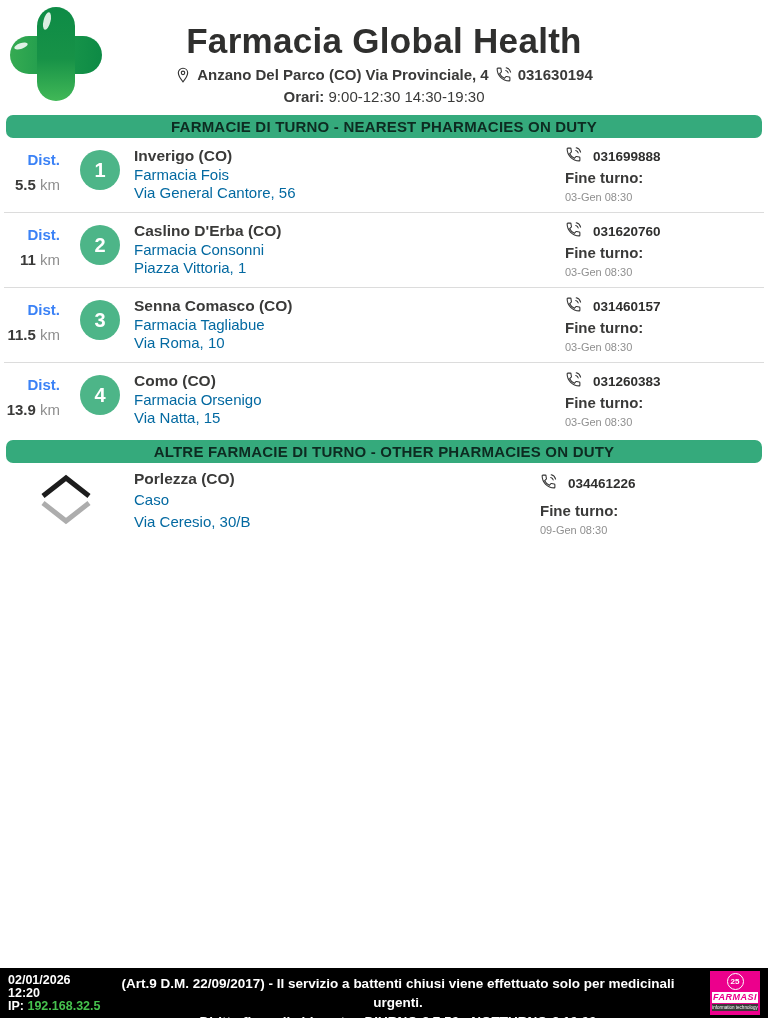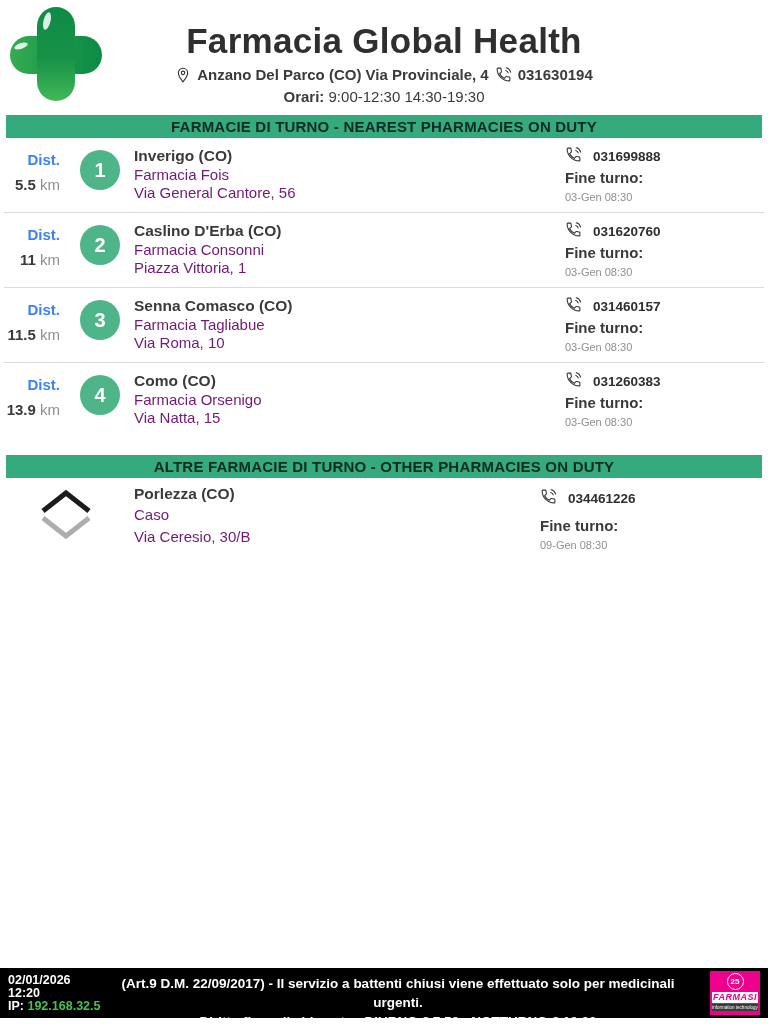--- a/index.html
+++ b/index.html
@@ -12,35 +12,35 @@
   .logo { position:absolute; left:8px; top:5px; width:96px; height:98px; }
   .title { text-align:center; padding-top:21px; font-size:35px; font-weight:bold; color:#2f2f2e; letter-spacing:.3px; }
   .addr-line { margin-top:5px; display:flex; justify-content:center; gap:6px;
                font-size:15px; font-weight:bold; color:#3a3a39; }
   .addr-line .hdr-icon { display:inline-flex; align-items:center; }
   .orari-line { margin-top:5px; text-align:center; font-size:15px; color:#3a3a39; }
   .orari-line .lbl { font-weight:bold; }
 
   
   .banner { margin:9px 6px 0 6px; height:23px; line-height:23px; background:#35aa7c;
-            text-align:center; font-size:15px; font-weight:bold; color:#0d2b21; letter-spacing:.2px; }
+            text-align:center; font-size:15px; font-weight:bold; color:#0d2b21; letter-spacing:.2px;border-radius:7px; }
 
   
   .row { position:relative; height:75px; border-bottom:1px solid #dcdcdc; margin:0 4px; }
   .row.last { border-bottom:none; }
   .dist { position:absolute; left:0; top:13px; width:56px; text-align:right; }
   .dist-label { font-size:15px; font-weight:bold; color:#3b82f6; }
   .dist-val { margin-top:8px; font-size:15px; font-weight:bold; color:#3a3a39; }
   .dist-val .unit { color:#8f8f8f; font-weight:normal; }
   .badge { position:absolute; left:76px; top:12px; width:40px; height:40px; border-radius:50%;
            background:#4db588; color:#fff; font-size:20px; font-weight:bold;
            display:flex; align-items:center; justify-content:center; }
   .info { position:absolute; left:130px; top:8px; }
   .city { font-size:15.5px; font-weight:bold; color:#3a3a39; line-height:20px; }
-  .sub  { font-size:15px; color:#701a75; line-height:18px; }
+  .sub  { font-size:15px; color:#0369a1; line-height:18px; }
   .contact { position:absolute; left:561px; top:8px; width:200px; }
   .phone-line { display:flex; align-items:center; gap:11px; font-size:13.5px; font-weight:bold; color:#2f2f2e; height:20px; }
   .fine-label { font-size:15px; font-weight:bold; color:#3a3a39; line-height:20px; margin-top:2px; }
   .fine-date  { font-size:11px; color:#8f8f8f; line-height:18px; }
 
   
   .row.other { height:84px; border-bottom:none; }
   .chevrons { position:absolute; left:34px; top:8px; cursor:pointer; }
   .row.other .info { left:130px; top:6px; }
   .row.other .sub { line-height:22px; }
@@ -208,21 +208,21 @@
               <path d="M15.2 6.4a4.6 4.6 0 0 1 3.4 3.3" fill="none" stroke="#333" stroke-width="1.5" stroke-linecap="round"></path>
               <path d="M15.8 2.6a8.4 8.4 0 0 1 6.2 6" fill="none" stroke="#333" stroke-width="1.5" stroke-linecap="round"></path>
             </svg></span>
           <span>031260383</span>
         </div>
       <div class="fine-label">Fine turno:</div>
       <div class="fine-date">03-Gen 08:30</div>
     </div>
   </div>
 
-  <div class="banner" style="margin-top:17px;">ALTRE FARMACIE DI TURNO - OTHER PHARMACIES ON DUTY</div>
+  <div class="banner" style="margin-top:2px;">ALTRE FARMACIE DI TURNO - OTHER PHARMACIES ON DUTY</div>
 
   <div class="row other">
     <div class="chevrons">
       <svg width="56" height="58" viewBox="0 0 56 58">
         <polyline points="5,25 28,7 51,25" fill="none" stroke="#1c1c1c" stroke-width="5"></polyline>
         <polyline points="5,32 28,50 51,32" fill="none" stroke="#adadad" stroke-width="5"></polyline>
       </svg>
     </div>
     <div class="info">
       <div class="city">Porlezza (CO)</div>

